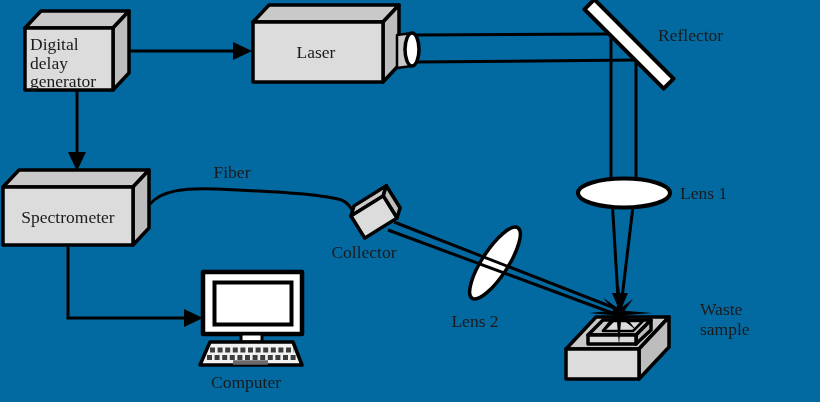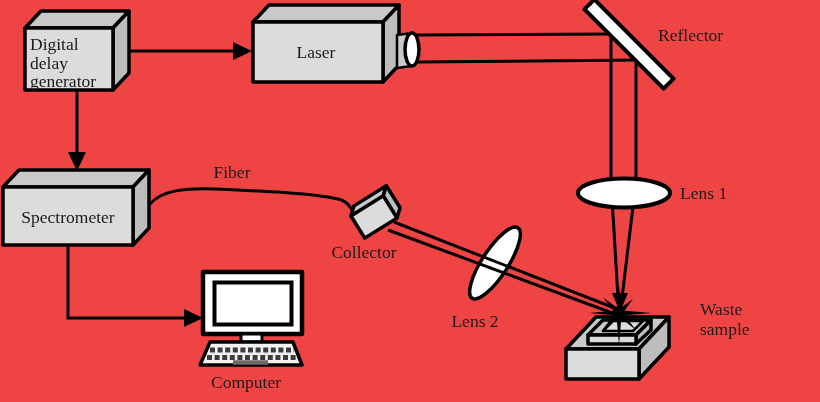--- a/index.html
+++ b/index.html
@@ -1,16 +1,16 @@
 <!DOCTYPE html>
 <html><head>
 <meta charset="utf-8">
 <style>
   html,body{margin:0;padding:0;background:#ffffff;}
-  .stage{position:relative;width:820px;height:402px;background:#ef4444;overflow:hidden;
+  .stage{position:relative;width:820px;height:402px;background:#0369a1;overflow:hidden;
          font-family:"Liberation Serif","DejaVu Serif",serif;}
   svg{display:block;}
   text{font-family:"Liberation Serif","DejaVu Serif",serif;font-size:17.5px;fill:#1b1b1b;}
   .box-edge{stroke:#000;stroke-width:3.5;stroke-linejoin:round;}
   .thin-edge{stroke:#000;stroke-width:2.5;stroke-linejoin:round;}
   .beam{stroke:#000;stroke-width:3;fill:none;}
   .wire{stroke:#000;stroke-width:3;fill:none;}
 </style>
 </head>
 <body>

